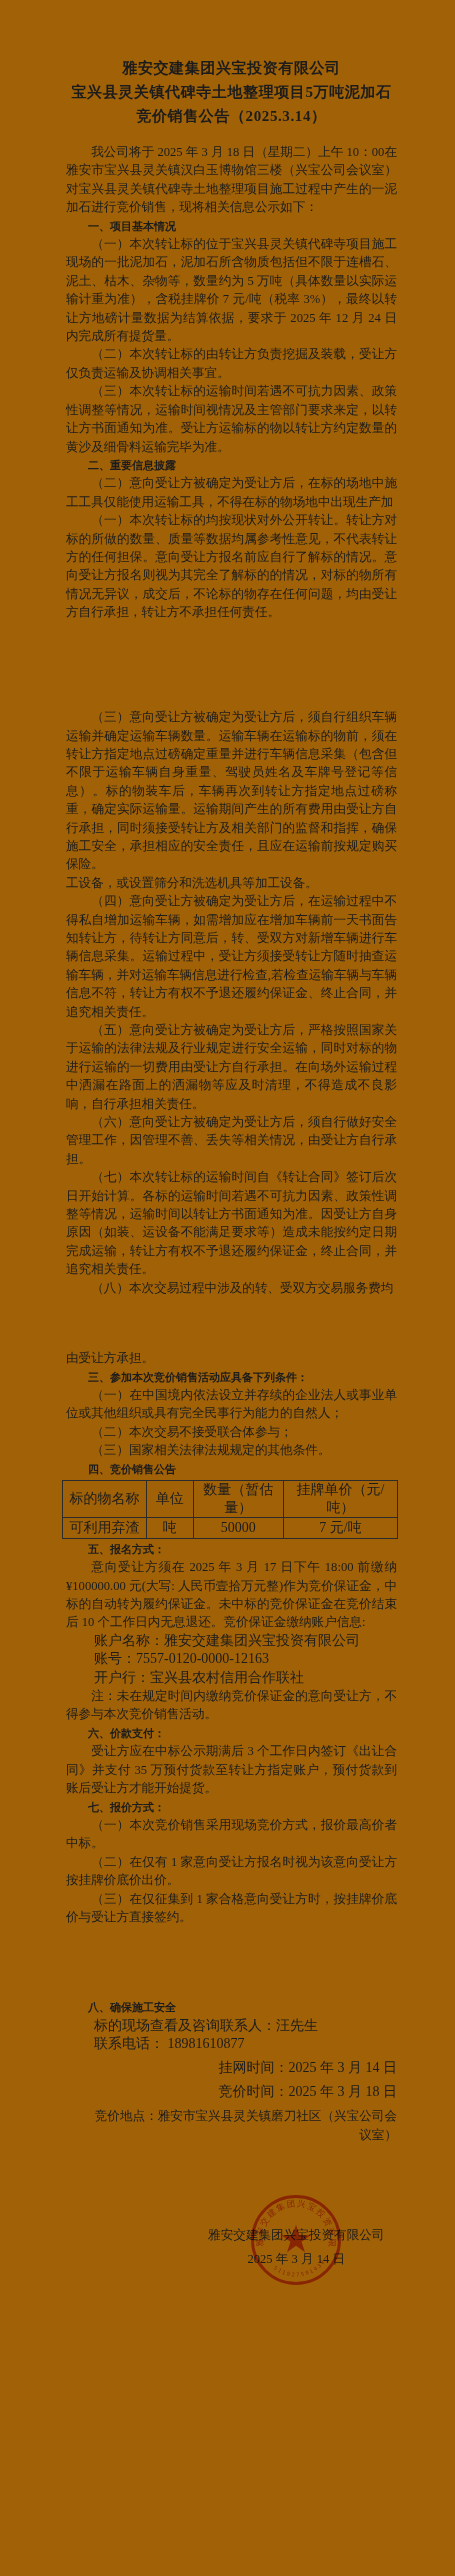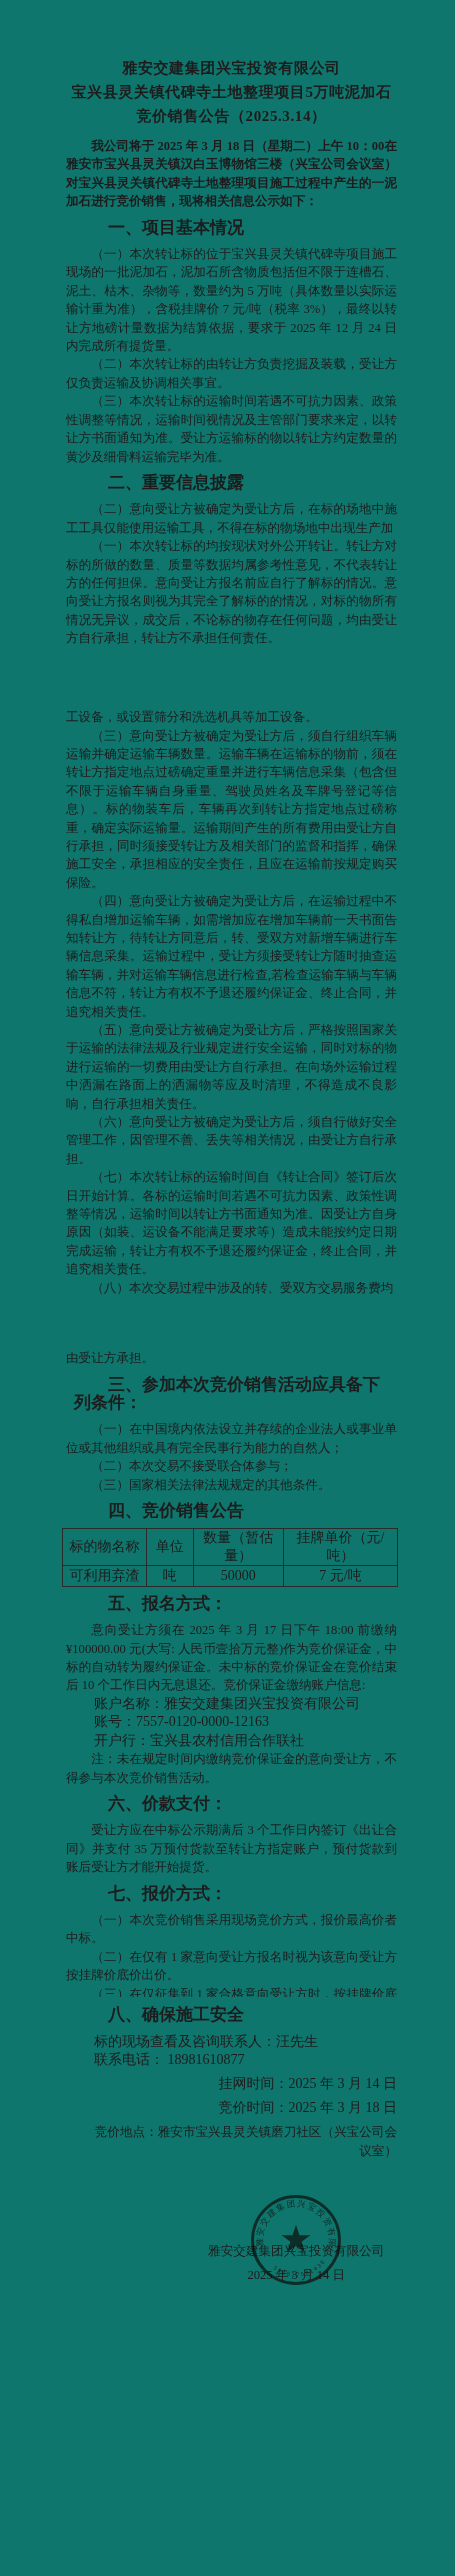--- a/index.html
+++ b/index.html
@@ -1,27 +1,27 @@
 <!DOCTYPE html>
 <html style="font-size:9.2px"><head>
 <meta charset="utf-8">
 <style>
   html,body{margin:0;padding:0;background:#ffffff;}
   body{width:456px;font-family:"Liberation Serif","DejaVu Serif",serif;color:#1c1c1c;}
-  .doc{width:456px;height:2576px;background:#0f766e;overflow:hidden;}
+  .doc{width:456px;height:2576px;background:#a16207;overflow:hidden;}
   .page{box-sizing:border-box;padding:0 59px 0 66px;overflow:hidden;position:relative;}
   .page1{height:707px;}
   .page2{height:641px;padding-top:1.1px;}
   .page3{height:649px;padding-top:1.1px;}
   .page4{height:580px;padding-top:1.1px;}
   .title-block{padding-top:56px;text-align:center;font-weight:bold;font-size:15px;line-height:24px;letter-spacing:0.6px;}
   .p{font-size:12.6px;line-height:18.4px;text-align:justify;text-indent:2em;margin:0;}
   .p-cont{text-indent:0;}
-  .intro{margin-top:9px;font-weight:bold;}
-  .heading{font-family:Liberation Sans, sans-serif;font-weight:bold;font-size:17px;line-height:18.4px;text-indent:2em;margin:8px;}
+  .intro{margin-top:15px;}
+  .heading{font-family:Liberation Sans, sans-serif;font-weight:bold;font-size:11px;line-height:18.4px;text-indent:2em;margin:0;}
   .line{font-size:14px;line-height:18.4px;text-indent:2em;margin:0;white-space:nowrap;}
   .spaced{margin-top:5.7px;text-align:right;}
   table.lot{border-collapse:collapse;width:336px;margin:2.3px 0 1.1px -4px;table-layout:fixed;}
   table.lot th,table.lot td{border:1.1px solid #2b2b2b;font-weight:normal;font-size:14px;text-align:center;height:19.5px;padding:0 1.1px;overflow:hidden;}
   .col1{width:25%;}.col2{width:14%;}.col3{width:27%;}.col4{width:34%;}
   .sign-wrap{display:flex;flex-direction:column;align-items:center;width:fit-content;margin:79px 12.6px 0 auto;}
   .sign-line{font-size:12.6px;line-height:24px;white-space:nowrap;}
   .seal{position:absolute;left:249px;top:196px;width:94px;height:94px;mix-blend-mode:multiply;opacity:0.85;}
 </style>
 </head>
@@ -39,22 +39,22 @@
     <p class="heading">一、项目基本情况</p>
     <p class="p">（一）本次转让标的位于宝兴县灵关镇代碑寺项目施工现场的一批泥加石，泥加石所含物质包括但不限于连槽石、泥土、枯木、杂物等，数量约为 5 万吨（具体数量以实际运输计重为准），含税挂牌价 7 元/吨（税率 3%），最终以转让方地磅计量数据为结算依据，要求于 2025 年 12 月 24 日内完成所有提货量。</p>
     <p class="p">（二）本次转让标的由转让方负责挖掘及装载，受让方仅负责运输及协调相关事宜。</p>
     <p class="p">（三）本次转让标的运输时间若遇不可抗力因素、政策性调整等情况，运输时间视情况及主管部门要求来定，以转让方书面通知为准。受让方运输标的物以转让方约定数量的黄沙及细骨料运输完毕为准。</p>
     <p class="heading">二、重要信息披露</p>
     <p class="p">（二）意向受让方被确定为受让方后，在标的场地中施工工具仅能使用运输工具，不得在标的物场地中出现生产加</p>
     <p class="p">（一）本次转让标的均按现状对外公开转让。转让方对标的所做的数量、质量等数据均属参考性意见，不代表转让方的任何担保。意向受让方报名前应自行了解标的情况。意向受让方报名则视为其完全了解标的的情况，对标的物所有情况无异议，成交后，不论标的物存在任何问题，均由受让方自行承担，转让方不承担任何责任。</p>
   </div>
 
   <div class="page page2">
+    <p class="p">（三）意向受让方被确定为受让方后，须自行组织车辆运输并确定运输车辆数量。运输车辆在运输标的物前，须在转让方指定地点过磅确定重量并进行车辆信息采集（包含但不限于运输车辆自身重量、驾驶员姓名及车牌号登记等信息）。标的物装车后，车辆再次到转让方指定地点过磅称重，确定实际运输量。运输期间产生的所有费用由受让方自行承担，同时须接受转让方及相关部门的监督和指挥，确保施工安全，承担相应的安全责任，且应在运输前按规定购买保险。</p>
     <p class="p p-cont">工设备，或设置筛分和洗选机具等加工设备。</p>
-    <p class="p">（三）意向受让方被确定为受让方后，须自行组织车辆运输并确定运输车辆数量。运输车辆在运输标的物前，须在转让方指定地点过磅确定重量并进行车辆信息采集（包含但不限于运输车辆自身重量、驾驶员姓名及车牌号登记等信息）。标的物装车后，车辆再次到转让方指定地点过磅称重，确定实际运输量。运输期间产生的所有费用由受让方自行承担，同时须接受转让方及相关部门的监督和指挥，确保施工安全，承担相应的安全责任，且应在运输前按规定购买保险。</p>
     <p class="p">（四）意向受让方被确定为受让方后，在运输过程中不得私自增加运输车辆，如需增加应在增加车辆前一天书面告知转让方，待转让方同意后，转、受双方对新增车辆进行车辆信息采集。运输过程中，受让方须接受转让方随时抽查运输车辆，并对运输车辆信息进行检查,若检查运输车辆与车辆信息不符，转让方有权不予退还履约保证金、终止合同，并追究相关责任。</p>
     <p class="p">（五）意向受让方被确定为受让方后，严格按照国家关于运输的法律法规及行业规定进行安全运输，同时对标的物进行运输的一切费用由受让方自行承担。在向场外运输过程中洒漏在路面上的洒漏物等应及时清理，不得造成不良影响，自行承担相关责任。</p>
     <p class="p">（六）意向受让方被确定为受让方后，须自行做好安全管理工作，因管理不善、丢失等相关情况，由受让方自行承担。</p>
     <p class="p">（七）本次转让标的运输时间自《转让合同》签订后次日开始计算。各标的运输时间若遇不可抗力因素、政策性调整等情况，运输时间以转让方书面通知为准。因受让方自身原因（如装、运设备不能满足要求等）造成未能按约定日期完成运输，转让方有权不予退还履约保证金，终止合同，并追究相关责任。</p>
     <p class="p">（八）本次交易过程中涉及的转、受双方交易服务费均</p>
   </div>
 
   <div class="page page3">
     <p class="p p-cont">由受让方承担。</p>
     <p class="heading">三、参加本次竞价销售活动应具备下列条件：</p>

